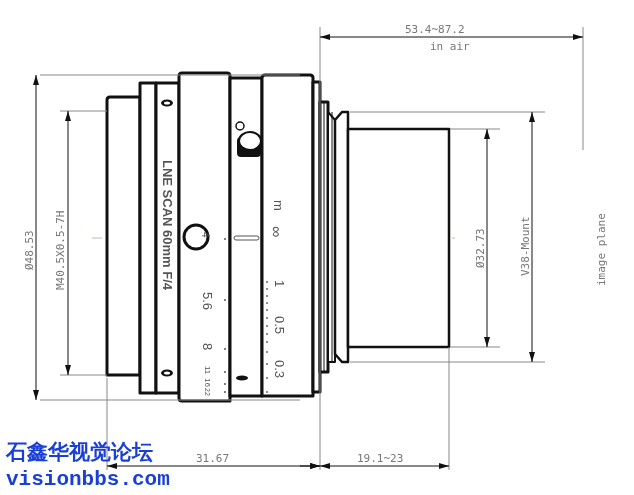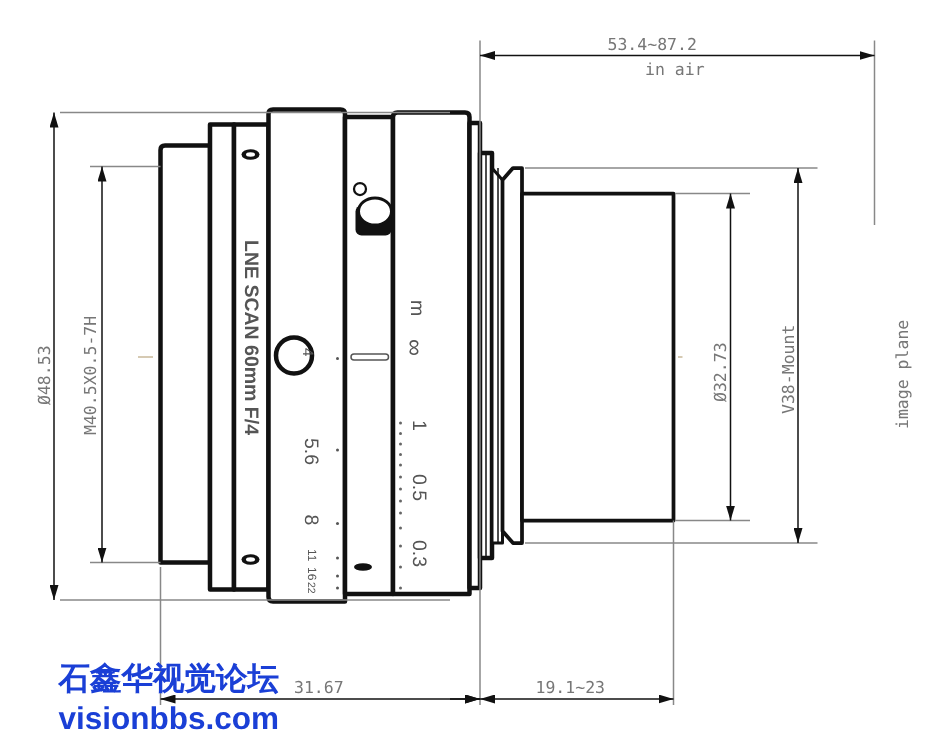--- a/index.html
+++ b/index.html
@@ -1,20 +1,20 @@
 <!DOCTYPE html>
 <html><head>
 <meta charset="utf-8">
 <style>
   html, body { margin:0; padding:0; background:#ffffff; }
   body { width:634px; height:495px; position:relative; overflow:hidden; font-family:"Liberation Sans", sans-serif; }
   #drawing { position:absolute; left:0; top:0; }
   .dim { font-family:"DejaVu Sans Mono", monospace; fill:#777; font-size:11px; }
   .lbl { font-family:"Liberation Sans", sans-serif; fill:#555; }
-  .wm { position:absolute; left:6px; color:#1a3fd6; font-family:Liberation Sans, sans-serif; font-weight:bold;margin-left:33px; }
+  .wm { position:absolute; left:6px; color:#1a3fd6; font-family:Liberation Mono, monospace; font-weight:bold; }
   .wm1 { top:438px; font-size:21px; letter-spacing:0px; }
   .wm2 { top:468px; font-size:21px; }
 </style>
 </head>
 <body>
 
 <svg id="drawing" width="634" height="495" viewBox="0 0 634 495">
   <defs>
     <marker id="arr" viewBox="0 0 10 6" refX="10" refY="3" markerWidth="10" markerHeight="6" orient="auto-start-reverse">
       <path d="M0,0 L10,3 L0,6 z" fill="#111"></path>

